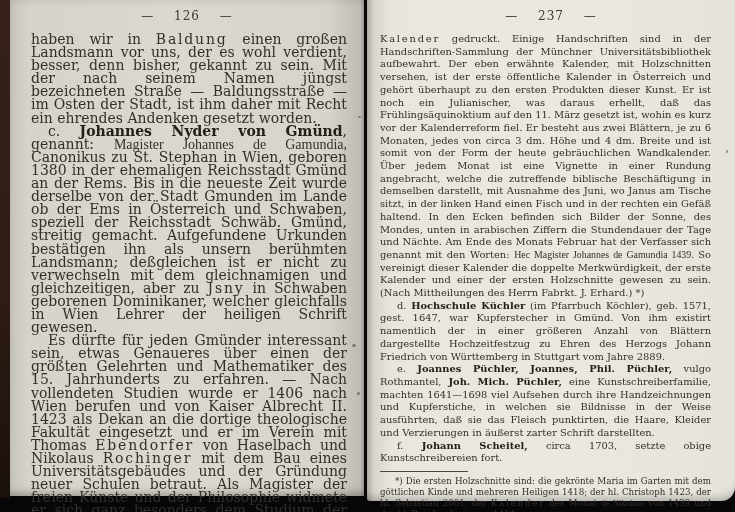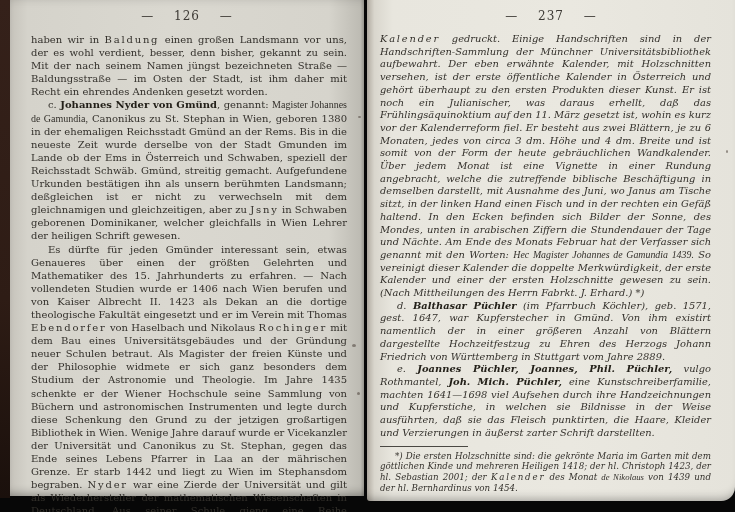--- a/index.html
+++ b/index.html
@@ -30,24 +30,24 @@
   }
   .page-header{
     position:absolute;top:9px;left:0;width:100%;text-align:center;
     font-size:12px;color:#3c3934;letter-spacing:1px;word-spacing:15px;
   }
   .text-block{position:absolute;top:33px;}
   .page-left .text-block{left:21px;right:17px;}
   .page-right .text-block{left:13px;right:24px;}
   p.para{
     margin:0;text-align:justify;color:var(--ink);
-    font-size:10px;line-height:13.1px;
+    font-size:14px;line-height:13.1px;
     text-rendering:optimizeLegibility;
   }
-  .page-right p.para{font-size:9.9px;line-height:12.7px;font-style:italic;}
+  .page-right p.para{font-size:9.9px;line-height:12.7px;}
   p.para.indent{text-indent:17px;}
   .bold{font-weight:bold;color:var(--ink-bold);margin-top:12px;}
   .spaced{letter-spacing:1.8px;}
   .antiqua{font-family:"Liberation Serif", serif;}
   .footnote-rule{
     width:88px;height:0;border-top:1px solid var(--rule);
     margin:6px 0 4px 0;
   }
   .footnote-block p.para{font-size:8.7px;line-height:10.9px;}
   .footnote-block p.para.indent{text-indent:15px;}
@@ -71,22 +71,23 @@
         <p class="para indent"><span>c. </span><span class="bold">Johannes Nyder von Gmünd</span><span>, genannt: </span><span class="antiqua">Magister Johannes de Gamundia,</span><span> Canonikus zu St. Stephan in Wien, geboren 1380 in der ehemaligen Reichsstadt Gmünd an der Rems. Bis in die neueste Zeit wurde derselbe von der Stadt Gmunden im Lande ob der Ems in Österreich und Schwaben, speziell der Reichsstadt Schwäb. Gmünd, streitig gemacht. Aufgefundene Urkunden bestätigen ihn als unsern berühmten Landsmann; deßgleichen ist er nicht zu verwechseln mit dem gleichnamigen und gleichzeitigen, aber zu </span><span class="spaced">Jsny</span><span> in Schwaben geborenen Dominikaner, welcher gleichfalls in Wien Lehrer der heiligen Schrift gewesen.</span></p>
         <p class="para indent"><span>Es dürfte für jeden Gmünder interessant sein, etwas Genaueres über einen der größten Gelehrten und Mathematiker des 15. Jahrhunderts zu erfahren. — Nach vollendeten Studien wurde er 1406 nach Wien berufen und von Kaiser Albrecht II. 1423 als Dekan an die dortige theologische Fakultät eingesetzt und er im Verein mit Thomas </span><span class="spaced">Ebendorfer</span><span> von Haselbach und Nikolaus </span><span class="spaced">Rochinger</span><span> mit dem Bau eines Universitätsgebäudes und der Gründung neuer Schulen betraut. Als Magister der freien Künste und der Philosophie widmete er sich ganz besonders dem Studium der Astronomie und Theologie. Im Jahre 1435 schenkte er der Wiener Hochschule seine Sammlung von Büchern und astronomischen Instrumenten und legte durch diese Schenkung den Grund zu der jetzigen großartigen Bibliothek in Wien. Wenige Jahre darauf wurde er Vicekanzler der Universität und Canonikus zu St. Stephan, gegen das Ende seines Lebens Pfarrer in Laa an der mährischen Grenze. Er starb 1442 und liegt zu Wien im Stephansdom begraben. </span><span class="spaced">Nyder</span><span> war eine Zierde der Universität und gilt als Wiederhersteller der mathematischen Wissenschaften in Deutschland. Aus seiner Schule gieng eine Reihe ausgezeichneter Mathematiker hervor. Von seinen zahlreichen Schriften sind kaum mehr als Planetentafeln und ein</span></p>
       </div>
   </div>
 
   <div class="page page-right">
     <div class="page-header">— 237 —</div>
     <div class="text-block">
       <div>
           <p class="para"><span class="spaced">Kalender</span><span> gedruckt. Einige Handschriften sind in der Handschriften-Sammlung der Münchner Universitätsbibliothek aufbewahrt. Der eben erwähnte Kalender, mit Holzschnitten versehen, ist der erste öffentliche Kalender in Österreich und gehört überhaupt zu den ersten Produkten dieser Kunst. Er ist noch ein Julianischer, was daraus erhellt, daß das Frühlingsäquinoktium auf den 11. März gesetzt ist, wohin es kurz vor der Kalenderreform fiel. Er besteht aus zwei Blättern, je zu 6 Monaten, jedes von circa 3 dm. Höhe und 4 dm. Breite und ist somit von der Form der heute gebräuchlichen Wandkalender. Über jedem Monat ist eine Vignette in einer Rundung angebracht, welche die zutreffende biblische Beschäftigung in demselben darstellt, mit Ausnahme des Juni, wo Janus am Tische sitzt, in der linken Hand einen Fisch und in der rechten ein Gefäß haltend. In den Ecken befinden sich Bilder der Sonne, des Mondes, unten in arabischen Ziffern die Stundendauer der Tage und Nächte. Am Ende des Monats Februar hat der Verfasser sich genannt mit den Worten: </span><span class="antiqua">Hec Magister Johannes de Gamundia 1439.</span><span> So vereinigt dieser Kalender die doppelte Merkwürdigkeit, der erste Kalender und einer der ersten Holzschnitte gewesen zu sein. (Nach Mittheilungen des Herrn Fabrkt. J. Erhard.) *)</span></p>
-          <p class="para indent"><span>d. </span><span class="bold">Balthasar Püchler</span><span> (im Pfarrbuch Köchler), geb. 1571, gest. 1647, war Kupferstecher in Gmünd. Von ihm existirt namentlich der in einer größeren Anzahl von Blättern dargestellte Hochzeitfestzug zu Ehren des Herzogs Johann Friedrich von Württemberg in Stuttgart vom Jahre 2889.</span></p>
+          <p class="para indent"><span>d. </span><span class="bold">Hochschule Küchler</span><span> (im Pfarrbuch Köchler), geb. 1571, gest. 1647, war Kupferstecher in Gmünd. Von ihm existirt namentlich der in einer größeren Anzahl von Blättern dargestellte Hochzeitfestzug zu Ehren des Herzogs Johann Friedrich von Württemberg in Stuttgart vom Jahre 2889.</span></p>
           <p class="para indent"><span>e. </span><span class="bold">Joannes Püchler, Joannes, Phil. Püchler,</span><span> vulgo Rothmantel, </span><span class="bold">Joh. Mich. Püchler,</span><span> eine Kunstschreiberfamilie, machten 1641—1698 viel Aufsehen durch ihre Handzeichnungen und Kupferstiche, in welchen sie Bildnisse in der Weise ausführten, daß sie das Fleisch punktirten, die Haare, Kleider und Verzierungen in äußerst zarter Schrift darstellten.</span></p>
+          <p class="para indent"><span>f. </span><span class="bold">Johann Scheitel,</span><span> circa 1703, setzte obige Kunstschreibereien fort.</span></p>
         </div>
       <div class="footnote-rule"></div>
       <div class="footnote-block">
           <p class="para indent"><span>*) Die ersten Holzschnitte sind: die gekrönte Maria im Garten mit dem göttlichen Kinde und mehreren Heiligen 1418; der hl. Christoph 1423, der hl. Sebastian 2001; der </span><span class="spaced">Kalender</span><span> des Monat </span><span class="antiqua">de Nikolaus</span><span> von 1439 und der hl. Bernhardinus von 1454.</span></p>
         </div>
     </div>
   </div>
 
   <div class="speck s1"></div>
   <div class="speck s2"></div>

